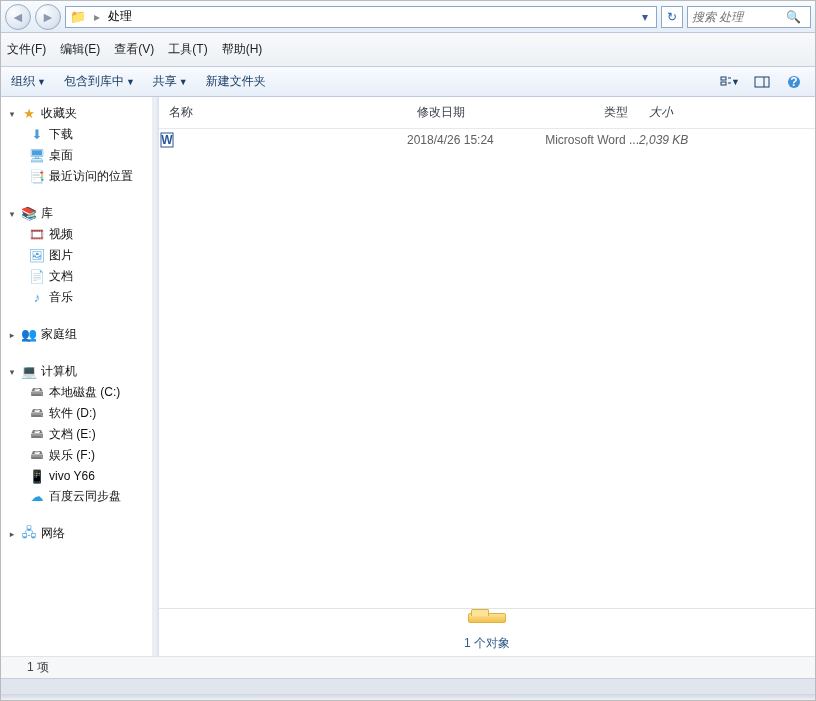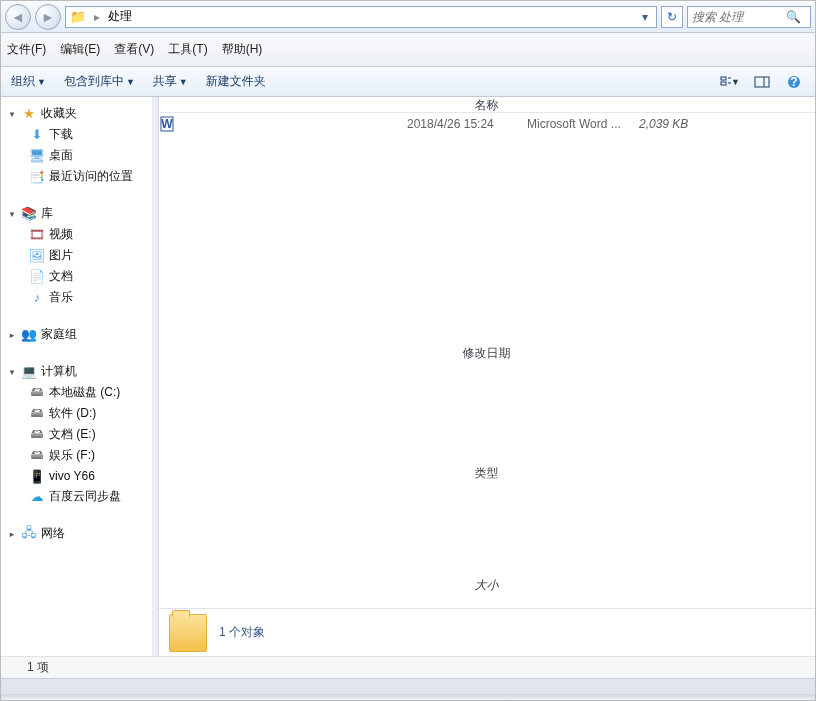--- a/index.html
+++ b/index.html
@@ -48,33 +48,33 @@
 .ic-home{color:#4a9edb;}
 .ic-comp{color:#4a6fa5;}
 .ic-drv{color:#7a7a7a;}
 .ic-sync{color:#2a9edb;}
 .ic-net{color:#4a9edb;}
 .ic-fold{color:#f2c561;}
 
 .splitter{ width:6px; background:linear-gradient(90deg,#f0f3f8,#e2e7f0); border-left:1px solid #e8ebf1; border-right:1px solid #dadfe8; cursor:col-resize;}
 
 .listpane{ flex:1; display:flex; flex-direction:column; min-width:0;}
-.cols{ height:16px; border-bottom:1px solid #e5e8ee; display:flex; align-items:center;flex-direction:column;}
+.cols{ height:32px; border-bottom:1px solid #e5e8ee; display:flex; align-items:center;}
 .cols div{ padding:0 10px; color:#3a3f47; border-right:1px solid transparent;}
 .c-name{ flex:0 0 248px;}
 .c-date{ flex:0 0 120px;}
-.c-type{ flex:0 0 112px;}
+.c-type{ flex:0 0 112px;text-align:right;}
 .c-size{ flex:0 0 100px;font-style:italic;}
 .rows{ flex:1; overflow:auto;}
 .row{ height:22px; display:flex; align-items:center;}
 .row .c-name{ display:flex; align-items:center; gap:6px; color:#222;}
 .row .c-date,.row .c-type,.row .c-size{ color:#606060;}
 .ic-word{ color:#2b579a;}
 
-.details{ height:48px; border-top:1px solid #dfe3ea; display:flex; align-items:center; padding:4px 10px; gap:12px;}
+.details{ height:48px; border-top:1px solid #dfe3ea; display:flex; align-items:center; padding:4px 10px; gap:12px;flex-direction:column;}
 .big-folder{ width:38px; height:38px; background:linear-gradient(#fbe39a,#f3c04a); border:1px solid #e0b03a; border-radius:2px; position:relative;}
 .big-folder:before{content:"";position:absolute; top:-5px; left:2px; width:16px; height:6px; background:#fbe39a; border:1px solid #e0b03a; border-bottom:none; border-radius:2px 2px 0 0;}
 .details span{ color:#335a86;}
 
 .status{ height:22px; border-top:1px solid #dfe3ea; background:#f6f7f9; display:flex; align-items:center; padding:0 26px; color:#444;}
 .bottom-strip{ height:16px; background:#e0e5ee; border-top:1px solid #c9cfda;}
 .bottom-shadow{ height:6px; background:linear-gradient(#cfd5de,#eef1f5);}
 
 
 .sidebar::-webkit-scrollbar{width:16px;}

